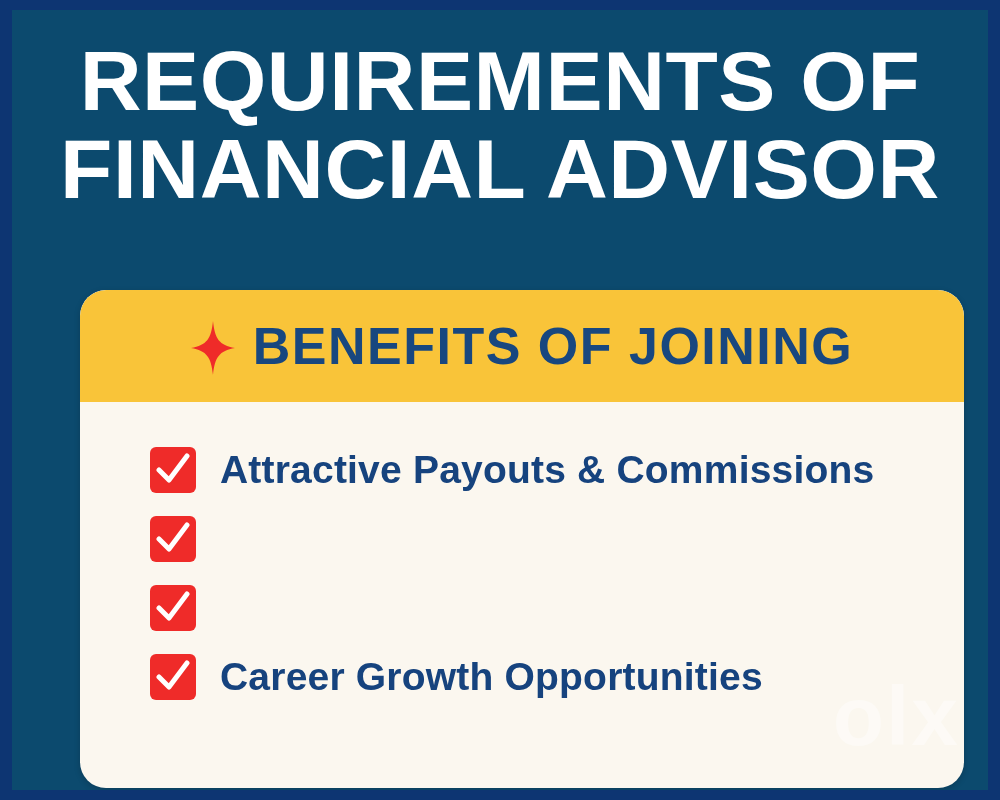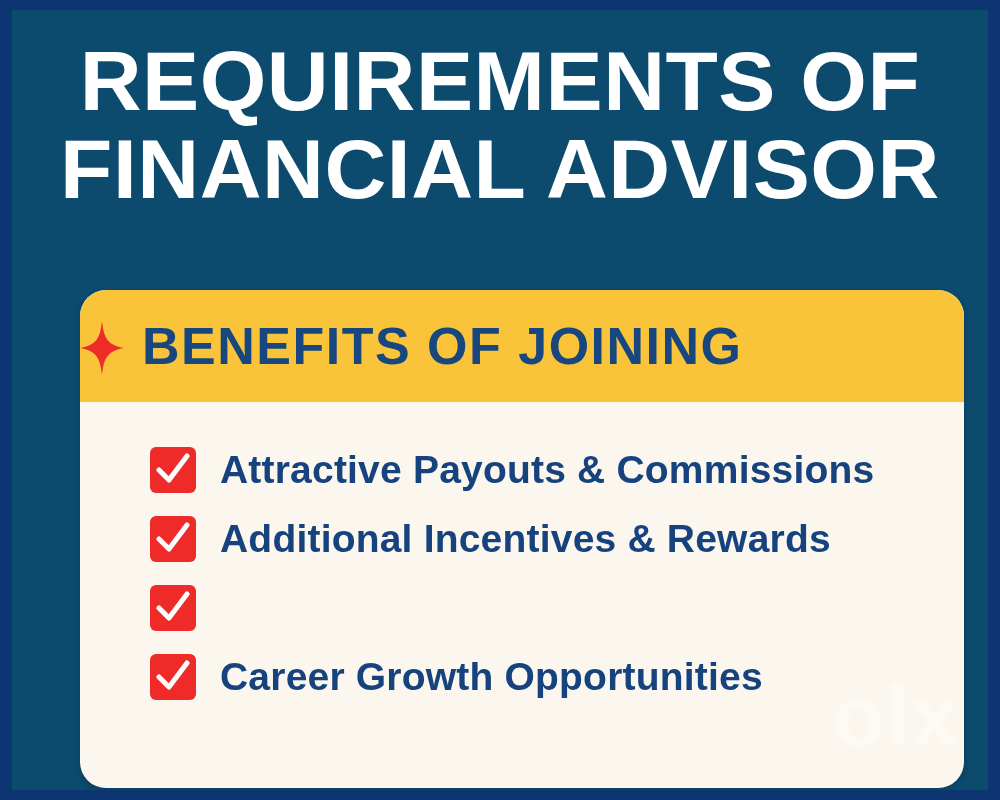--- a/index.html
+++ b/index.html
@@ -55,20 +55,21 @@
     background: #fbf7ef;
     border-radius: 26px;
     overflow: hidden;
     box-shadow: 0 2px 6px rgba(0,0,0,0.18);
   }
   .card-header {
     background: #f9c439;
     height: 112px;
     display: flex;
     align-items: center;
+    justify-content: center;
     gap: 18px;
     border-top-left-radius: 26px;
     border-top-right-radius: 26px;
   }
   .spark {
     width: 44px;
     height: 54px;
     flex: 0 0 auto;
     position: relative;
     top: 2px;
@@ -158,21 +159,20 @@
         </span>
         <span class="benefit-text">Attractive Payouts &amp; Commissions</span>
       </div>
 
       <div class="benefit-row">
         <span class="check-box">
           <svg width="34" height="34" viewBox="0 0 34 34">
             <path d="M3 17 L13 27 L31 3" stroke="#ffffff" stroke-width="5" fill="none" stroke-linecap="round" stroke-linejoin="round"></path>
           </svg>
         </span>
-        <span class="benefit-text">Additional Incentives &amp; Rewards</span>
       </div>
 
       <div class="benefit-row">
         <span class="check-box">
           <svg width="34" height="34" viewBox="0 0 34 34">
             <path d="M3 17 L13 27 L31 3" stroke="#ffffff" stroke-width="5" fill="none" stroke-linecap="round" stroke-linejoin="round"></path>
           </svg>
         </span>
       </div>
 

